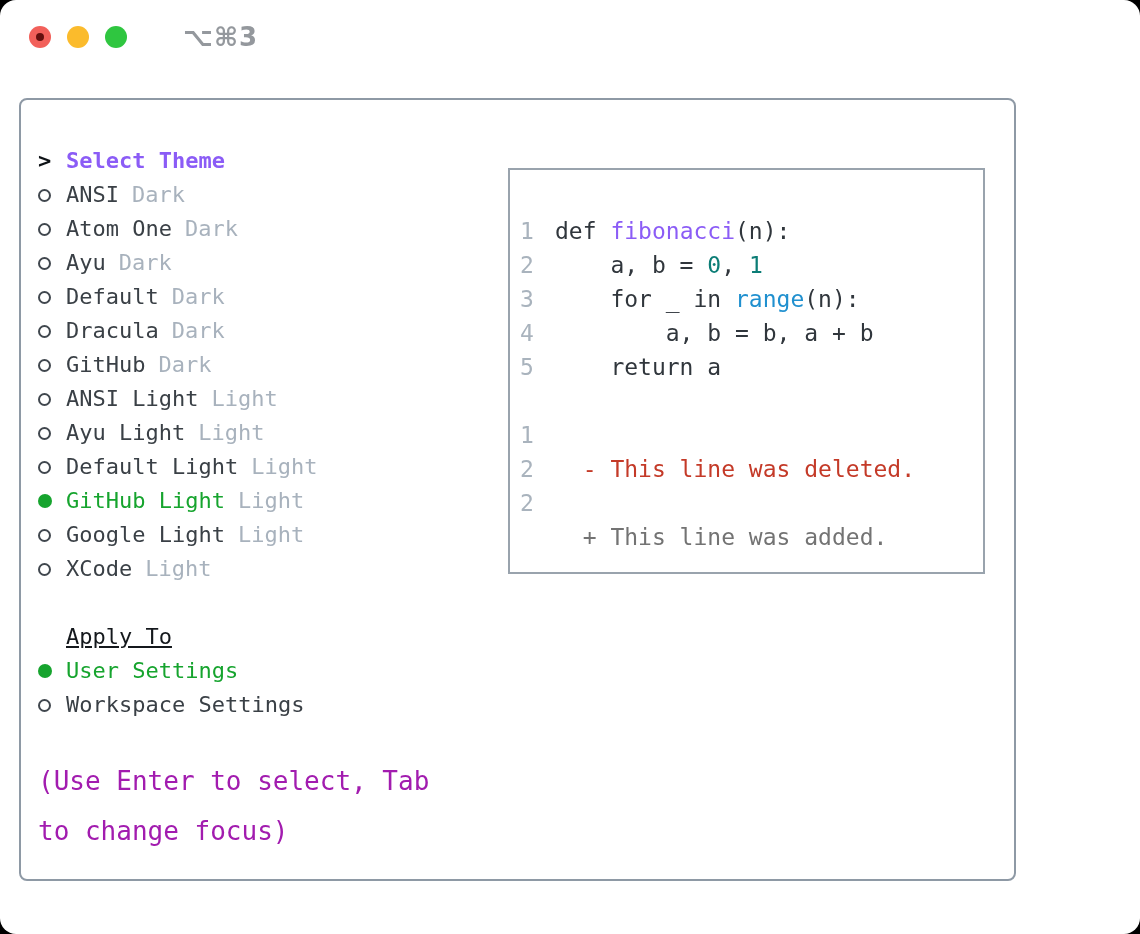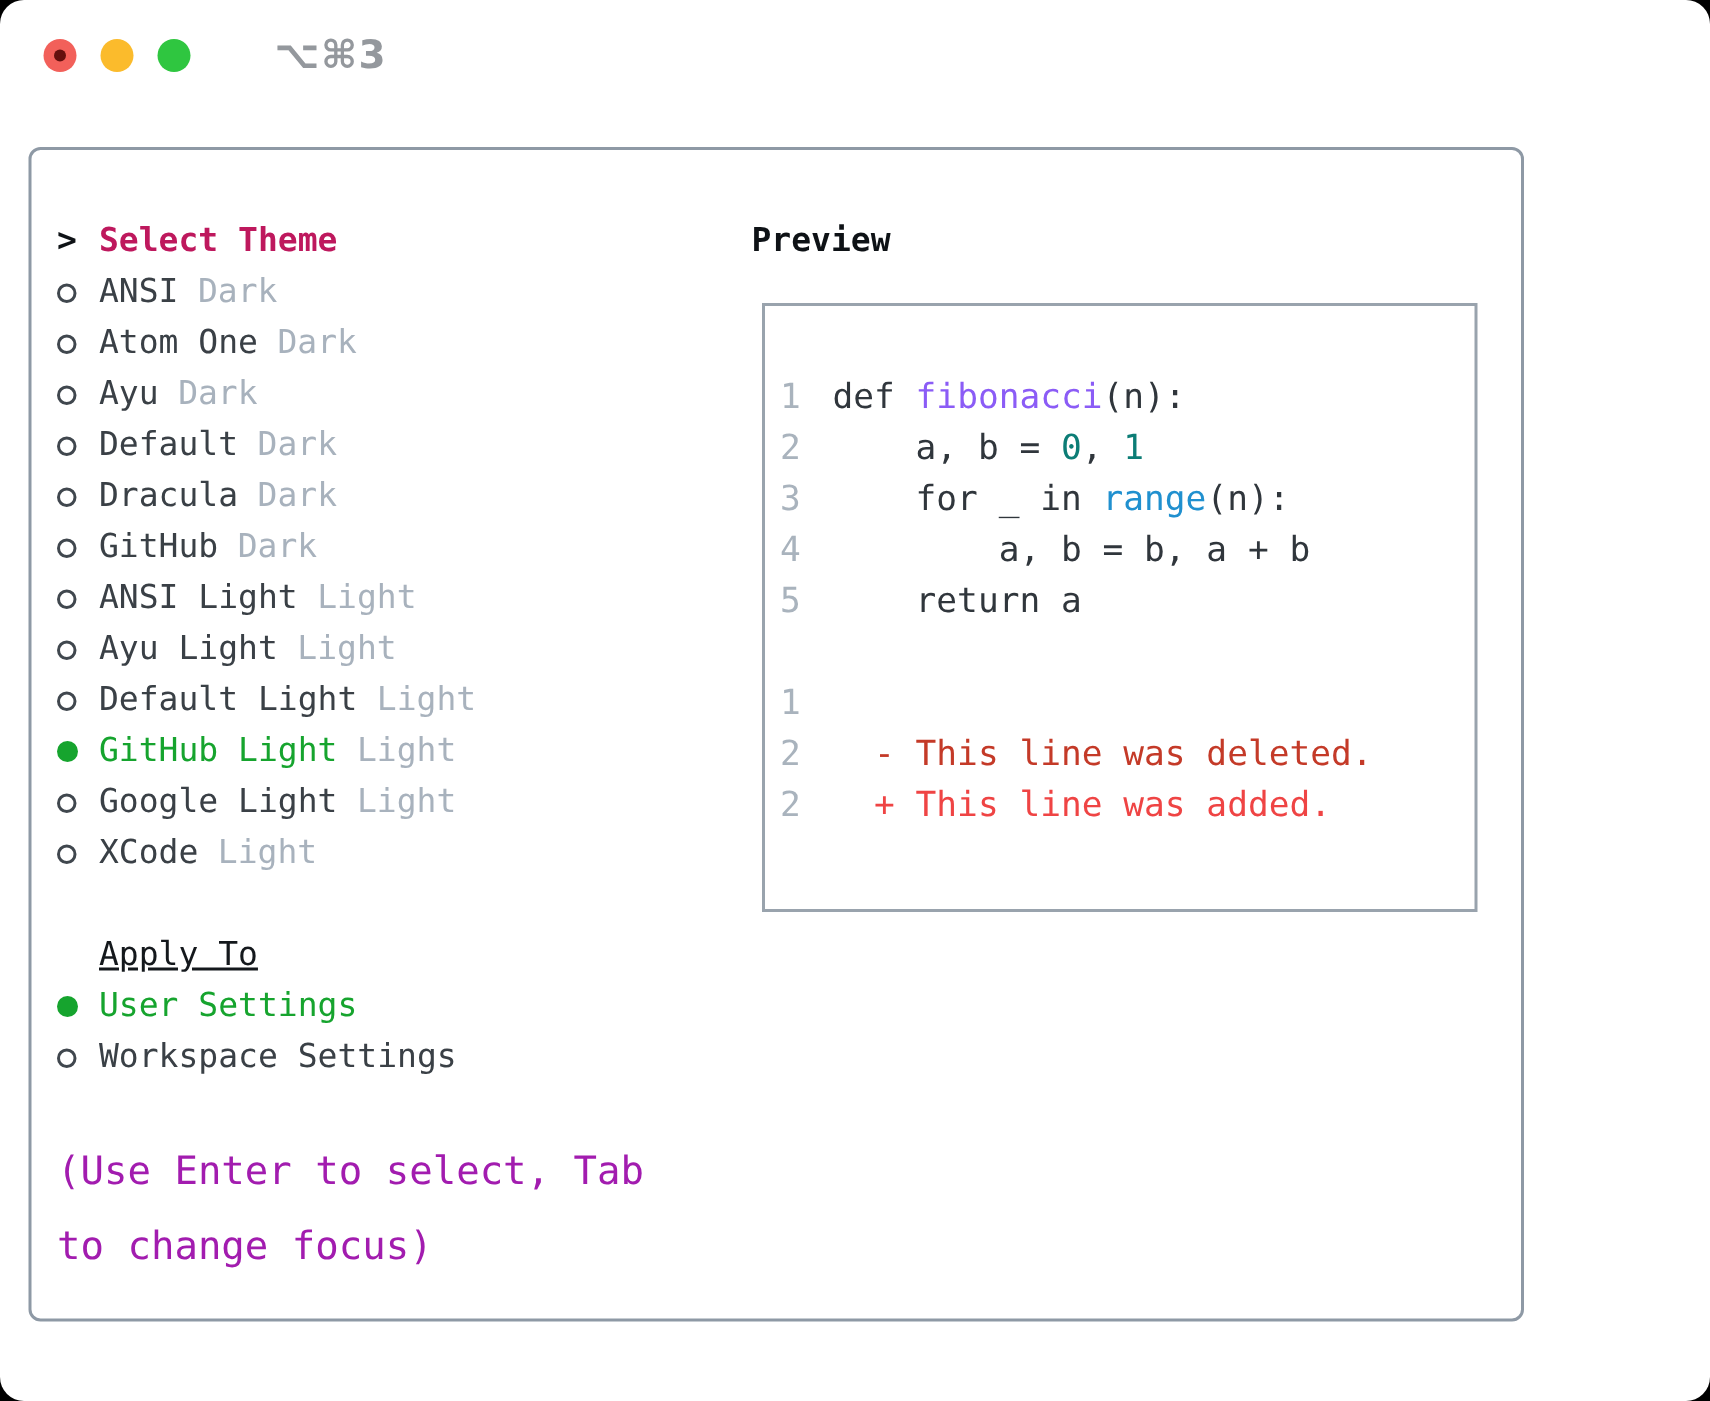--- a/index.html
+++ b/index.html
@@ -20,21 +20,21 @@
   
   .panel{position:absolute;left:19px;top:98px;width:997px;height:783px;box-sizing:border-box;
          border:2px solid #8e99a5;border-radius:8px;background:#fff;
          display:flex;padding:44px 0 0 17px;}
   .left-col{width:441px;flex:none;}
   .right-col{margin-left:22px;width:500px;flex:none;}
 
   .row{height:34px;display:flex;align-items:center;font-size:22px;line-height:34px;white-space:pre;}
   .marker{width:28px;flex:none;display:flex;align-items:center;}
   .arrow{font-weight:bold;color:#0e1216;}
-  .header-label{font-weight:bold;color:#be185d;}
+  .header-label{font-weight:bold;color:#8b5cf6;}
   .radio{width:13px;height:13px;box-sizing:border-box;border:2px solid #40474e;border-radius:50%;}
   .radio.filled{width:14px;height:14px;border:none;background:#16a42e;}
   .t-name{color:#3a4046;}
   .t-name.sel{color:#16a42e;}
   .t-tag{color:#a8b2bd;margin-left:13px;}
   .spacer{height:34px;}
   .apply-header{margin-left:28px;color:#14181c;text-decoration:underline;}
   .hint{font-size:26px;line-height:50px;color:#a21caf;margin-top:0;width:430px;}
 
   
@@ -43,21 +43,21 @@
                border:2px solid #99a3ad;background:#fff;padding:44px 10px 0 10px;
                font-size:23px;line-height:34px;overflow:hidden;}
   .code-line{height:34px;display:flex;white-space:pre;}
   .ln{color:#a9b3bd;width:35px;flex:none;}
   .seg.k{color:#30363c;}
   .seg.fn{color:#8b5cf6;}
   .seg.num{color:#0c7d76;}
   .seg.bi{color:#2090cf;}
   .seg.ctx{color:#8b949c;}
   .seg.del{color:#c43a28;}
-  .seg.add{color:#ef4444;}
+  .seg.add{color:#737373;margin-top:34px;}
 </style>
 </head>
 <body>
 
 <div class="window">
 
   <div class="titlebar">
     <span class="dot red">
       <span class="dot-inner"></span>
     </span>
@@ -97,21 +97,20 @@
           <div class="row"><span class="marker"><span class="radio filled"></span></span><span class="t-name sel">User Settings</span></div>
           <div class="row"><span class="marker"><span class="radio"></span></span><span class="t-name">Workspace Settings</span></div>
         </div>
 
       <div class="spacer"></div>
 
       <div class="hint">(Use Enter to select, Tab to change focus)</div>
     </div>
 
     <div class="right-col">
-      <div class="preview-header">Preview</div>
       <div class="preview-box" id="preview-box">
           <div class="code-line"><span class="ln">1</span><span class="seg k">def </span><span class="seg fn">fibonacci</span><span class="seg k">(n):</span></div>
           <div class="code-line"><span class="ln">2</span><span class="seg k">    a, b = </span><span class="seg num">0</span><span class="seg k">, </span><span class="seg num">1</span></div>
           <div class="code-line"><span class="ln">3</span><span class="seg k">    for _ in </span><span class="seg bi">range</span><span class="seg k">(n):</span></div>
           <div class="code-line"><span class="ln">4</span><span class="seg k">        a, b = b, a + b</span></div>
           <div class="code-line"><span class="ln">5</span><span class="seg k">    return a</span></div>
           <div class="code-line"><span class="ln"></span></div>
           <div class="code-line"><span class="ln">1</span></div>
           <div class="code-line"><span class="ln">2</span><span class="seg del">  - This line was deleted.</span></div>
           <div class="code-line"><span class="ln">2</span><span class="seg add">  + This line was added.</span></div>

